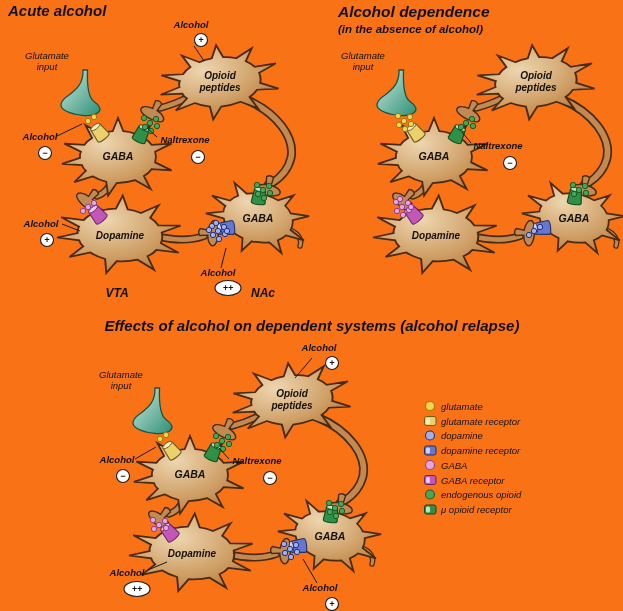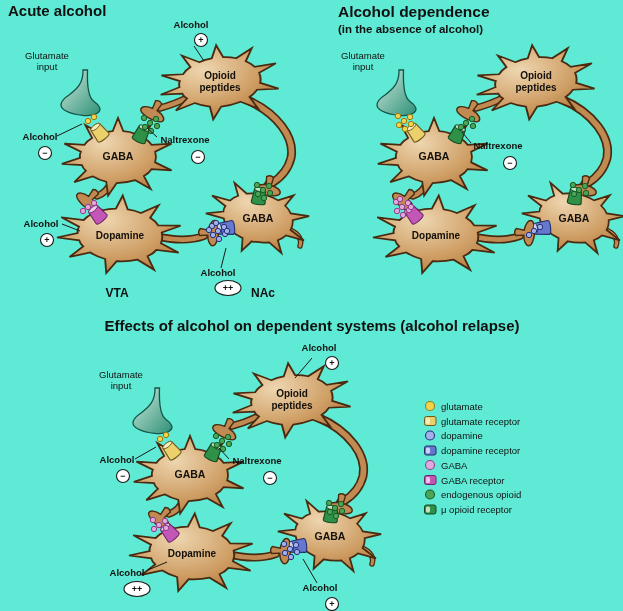--- a/index.html
+++ b/index.html
@@ -1,17 +1,17 @@
 <!DOCTYPE html>
 <html><head>
 <meta charset="utf-8">
 <style>
   html,body{margin:0;padding:0;background:#ffffff;}
-  .stage{position:relative;width:623px;height:611px;background:#5eead4;overflow:hidden;
-         font-family:"Liberation Sans",sans-serif;}
+  .stage{position:relative;width:623px;height:611px;background:#f97316;overflow:hidden;
+         font-family:"Liberation Sans",sans-serif;font-style:italic;}
   svg text{font-family:"Liberation Sans",sans-serif;fill:#111;}
   .t-title{font-size:15px;font-weight:bold;}
   .t-title2{font-size:15.5px;font-weight:bold;}
   .t-sub{font-size:11.5px;font-weight:bold;}
   .t-neuron{font-size:10.5px;font-weight:bold;text-anchor:middle;fill:#14100a;}
   .t-neuron-sm{font-size:10px;font-weight:bold;text-anchor:middle;fill:#14100a;}
   .t-label{font-size:9.5px;font-weight:bold;text-anchor:middle;}
   .t-plain{font-size:9.5px;text-anchor:middle;}
   .t-region{font-size:12px;font-weight:bold;text-anchor:middle;}
   .t-sign{font-size:9px;font-weight:bold;text-anchor:middle;}

